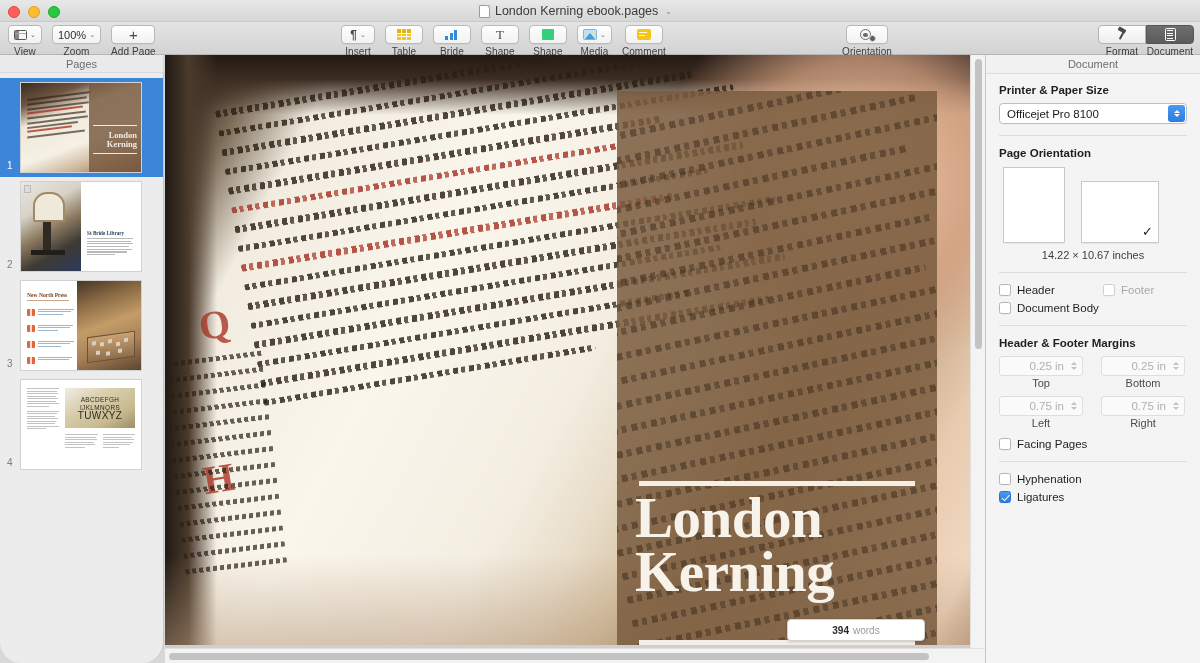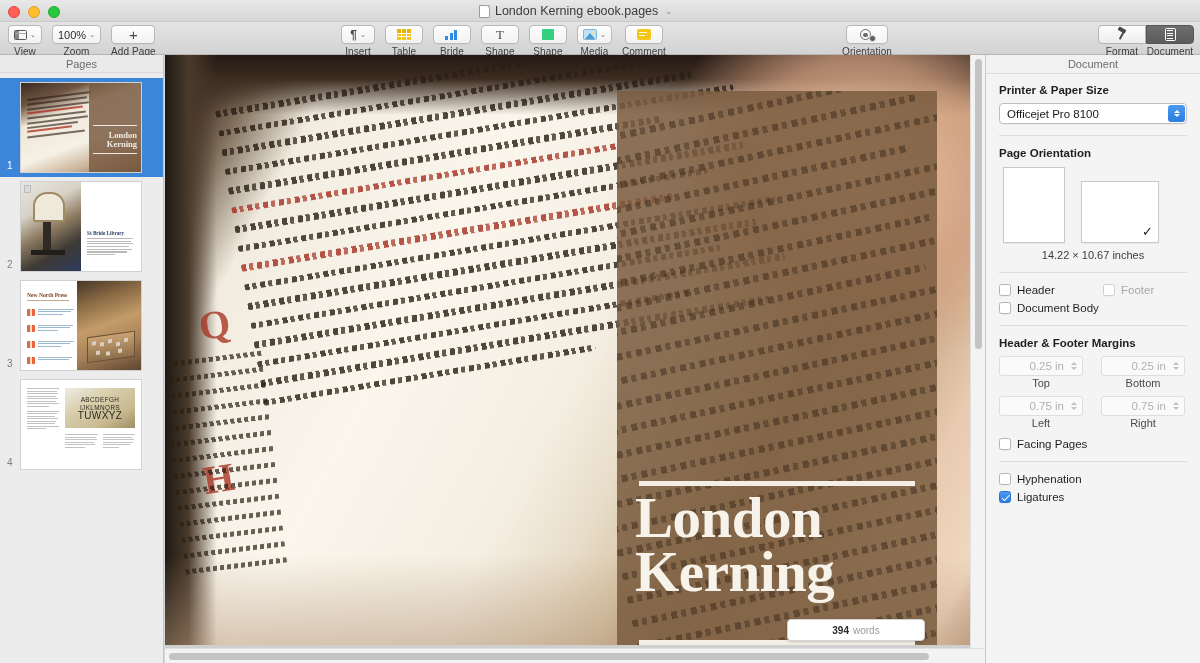--- a/index.html
+++ b/index.html
@@ -107,21 +107,21 @@
     background:#4a4a4a; transform: rotate(28deg); border-radius:1px; }
   .ic-format::after { content:""; position:absolute; left:2px; top:0px; width:8px; height:4px;
     background:#4a4a4a; transform: rotate(28deg); border-radius:1px; }
   .ic-doc { width: 11px; height: 13px; border: 1.4px solid #fff; border-radius: 1.5px;
             display: flex; flex-direction: column; justify-content: center; gap: 1.3px; padding: 0 1.5px; }
   .ic-doc i { display:block; height: 1.2px; background: #fff; }
 
   
   .sidebar {
     position: absolute; left: 0; top: 55px; width: 164px; bottom: 0;
-    background: #ececec; border-right: 1px solid #c4c4c4;
+    background: #ececec; border-right: 1px solid #c4c4c4; border-radius: 21px;
   }
   .sidebar-head {
     height: 18px; display: flex; align-items: center; justify-content: center;
     font-size: 11px; color: #6d6d6d; background: #eaeaea;
     border-bottom: 1px solid #dadada;
   }
   .thumbs { position: absolute; left: 0; right: 0; top: 19px; bottom: 0; overflow: hidden; padding-top: 4px; }
   .thumb-row { position: relative; padding: 4px 0; }
   .thumb-row.selected { background: #3b86d8; }
   .thumb-num {

